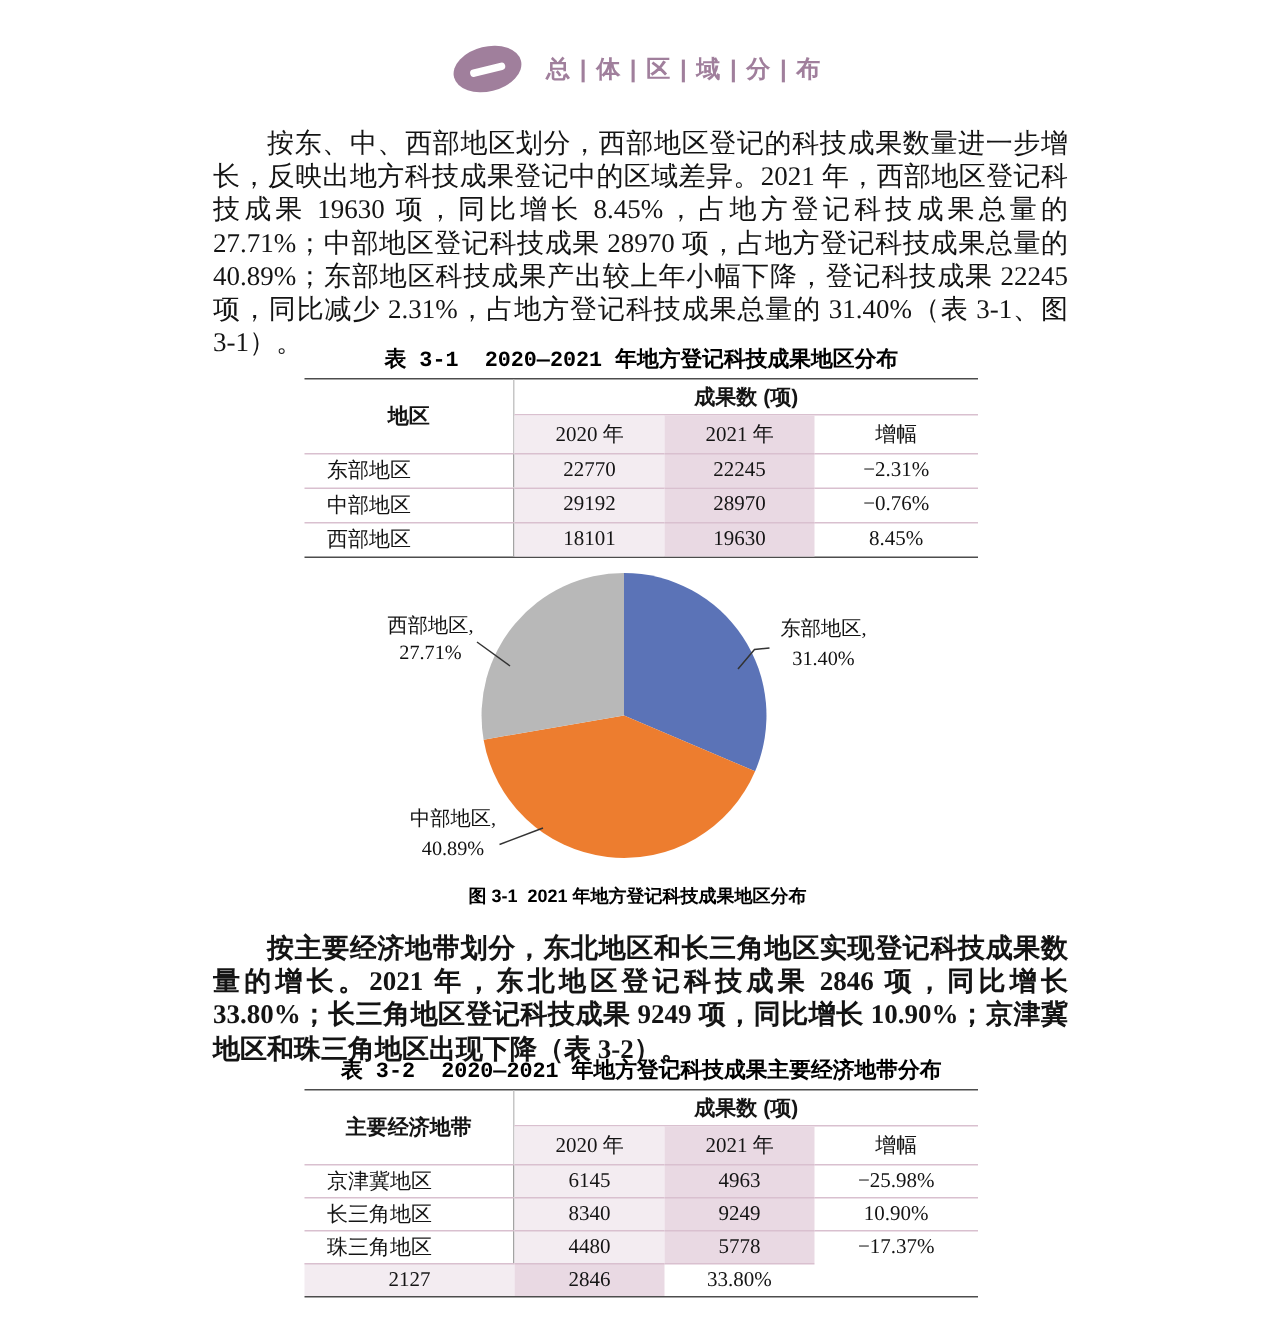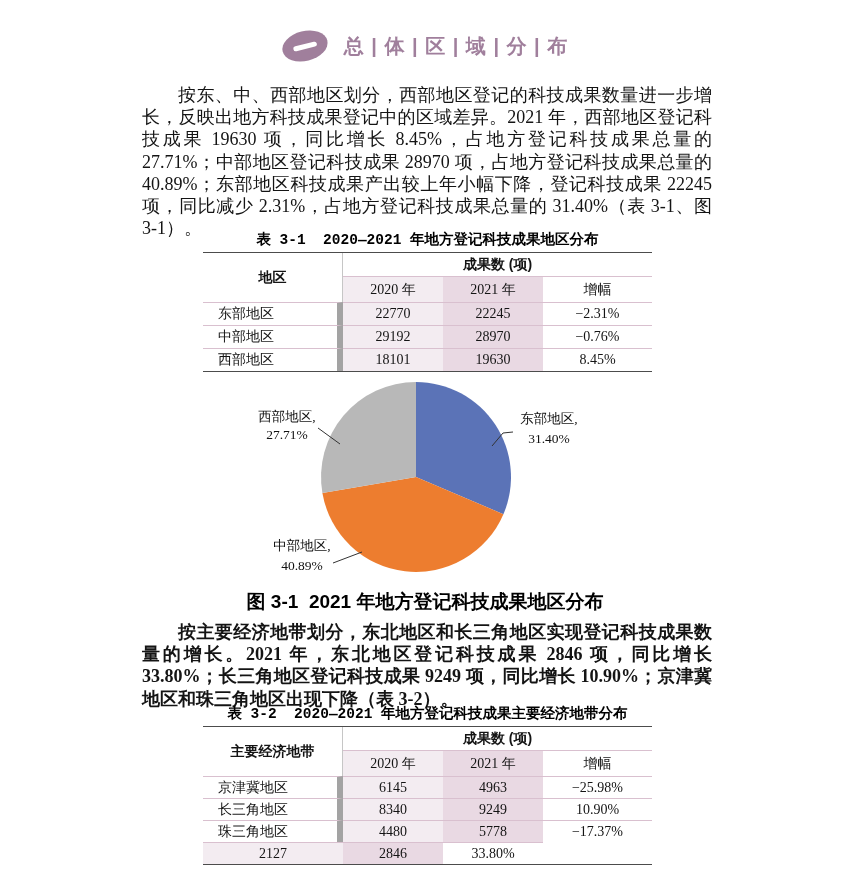--- a/index.html
+++ b/index.html
@@ -17,21 +17,21 @@
   .sec-ellipse {
     position:relative; width:46px; height:30px; border-radius:50%;
     background:var(--accent); transform:rotate(-14deg); flex:0 0 auto;
   }
   .sec-ellipse .bar {
     position:absolute; left:50%; top:50%; width:24px; height:5px;
     margin:-2.5px 0 0 -12px; background:#ffffff; border-radius:2.5px;
   }
   .sec-title {
     font-family:"Liberation Sans","DejaVu Sans",sans-serif;
-    font-weight:700; font-size:20px; color:var(--accent); letter-spacing:1px;
+    font-weight:700; font-size:16px; color:var(--accent); letter-spacing:1px;
     white-space:pre;
   }
   
   .para {
     position:absolute; left:142px; width:570px;
     font-size:18px; line-height:22.2px; text-align:justify; text-indent:2em;
   }
   .para1 { top:84px; }
   .para2 { top:621px;font-weight:bold; }
   
@@ -46,30 +46,30 @@
   .tbl {
     display:grid; grid-template-columns:140px 100px 100px 109px;
     border-top:1.5px solid #4c4c4c; border-bottom:1.5px solid #4c4c4c;
   }
   .cell { display:flex; align-items:center; justify-content:center; font-size:14px; }
   .cell.hdr {
     font-family:"Liberation Sans","DejaVu Sans",sans-serif; font-weight:700;
   }
   .cell.corner { grid-column:1; grid-row:1 / 3; border-right:1px solid #c6c6c6; }
   .cell.group { grid-column:2 / 5; grid-row:1; border-bottom:1px solid #d9c0cf; }
-  .cell.col1 { justify-content:flex-start; padding-left:15px; border-right:6px solid #a3a3a3; }
+  .cell.col1 { justify-content:flex-start; padding-left:15px; border-right:1px solid #a3a3a3; }
   .cell.lt { background:var(--shade-light); }
   .cell.dk { background:var(--shade-dark); }
   .cell.rt { border-top:1px solid #d9c0cf; }
   
   .chart { position:absolute; left:230px; top:378px; width:420px; height:212px; }
   .fig-caption {
     position:absolute; top:589px; left:0; right:0; text-align:center;
     font-family:"Liberation Sans","DejaVu Sans",sans-serif;
-    font-weight:700; font-size:19px; color:#000; white-space:pre;
+    font-weight:700; font-size:12px; color:#000; white-space:pre;
   }
 </style>
 </head>
 <body>
 
 <div class="page" style="--accent: #a07f9c; --shade-light: #f3ecf1; --shade-dark: #e9d9e3;">
 
   <div class="sec-header">
     <span class="sec-ellipse">
         <span class="bar"></span>

